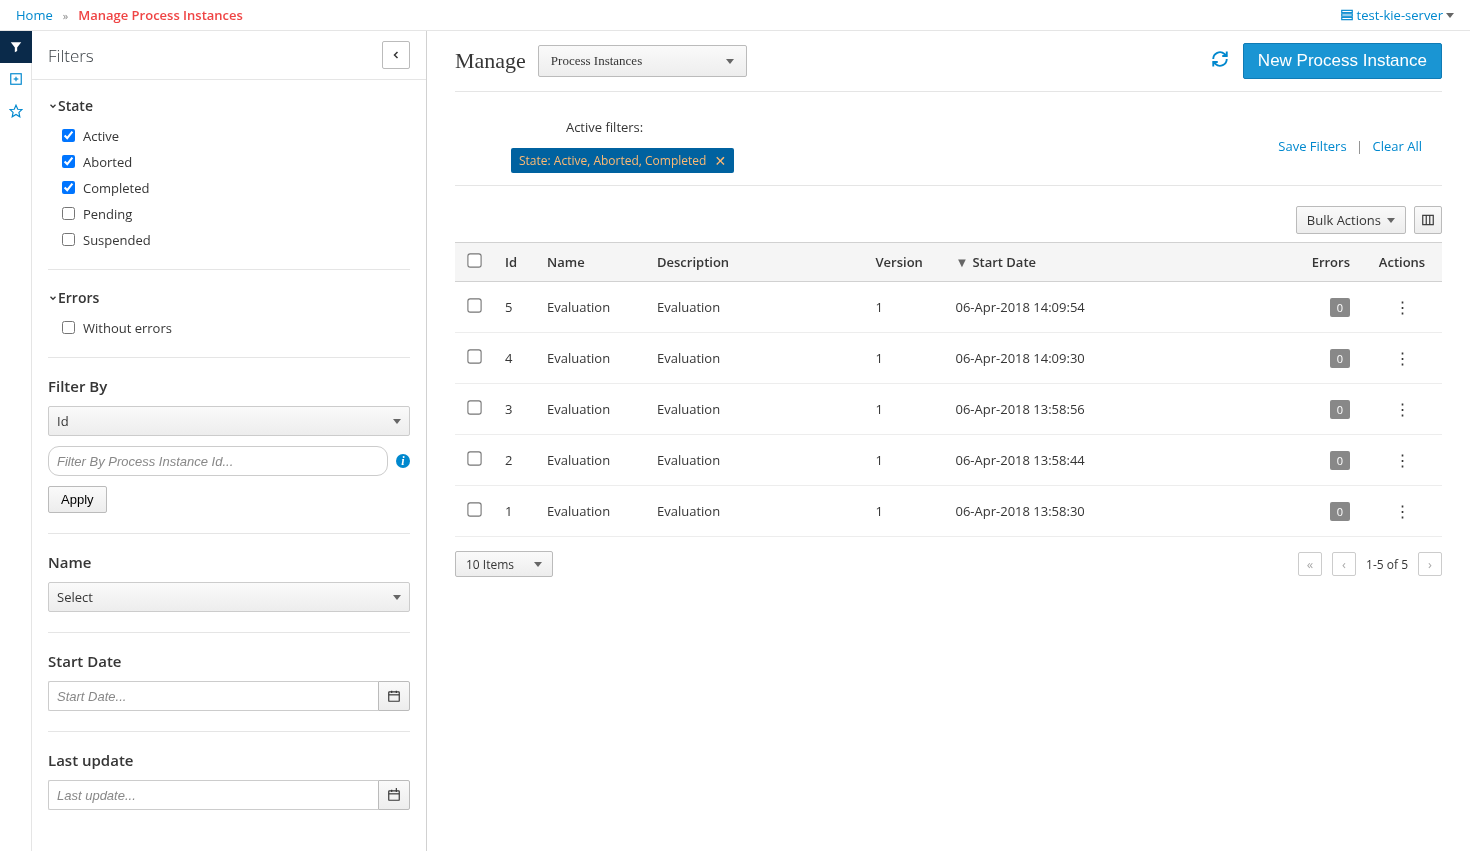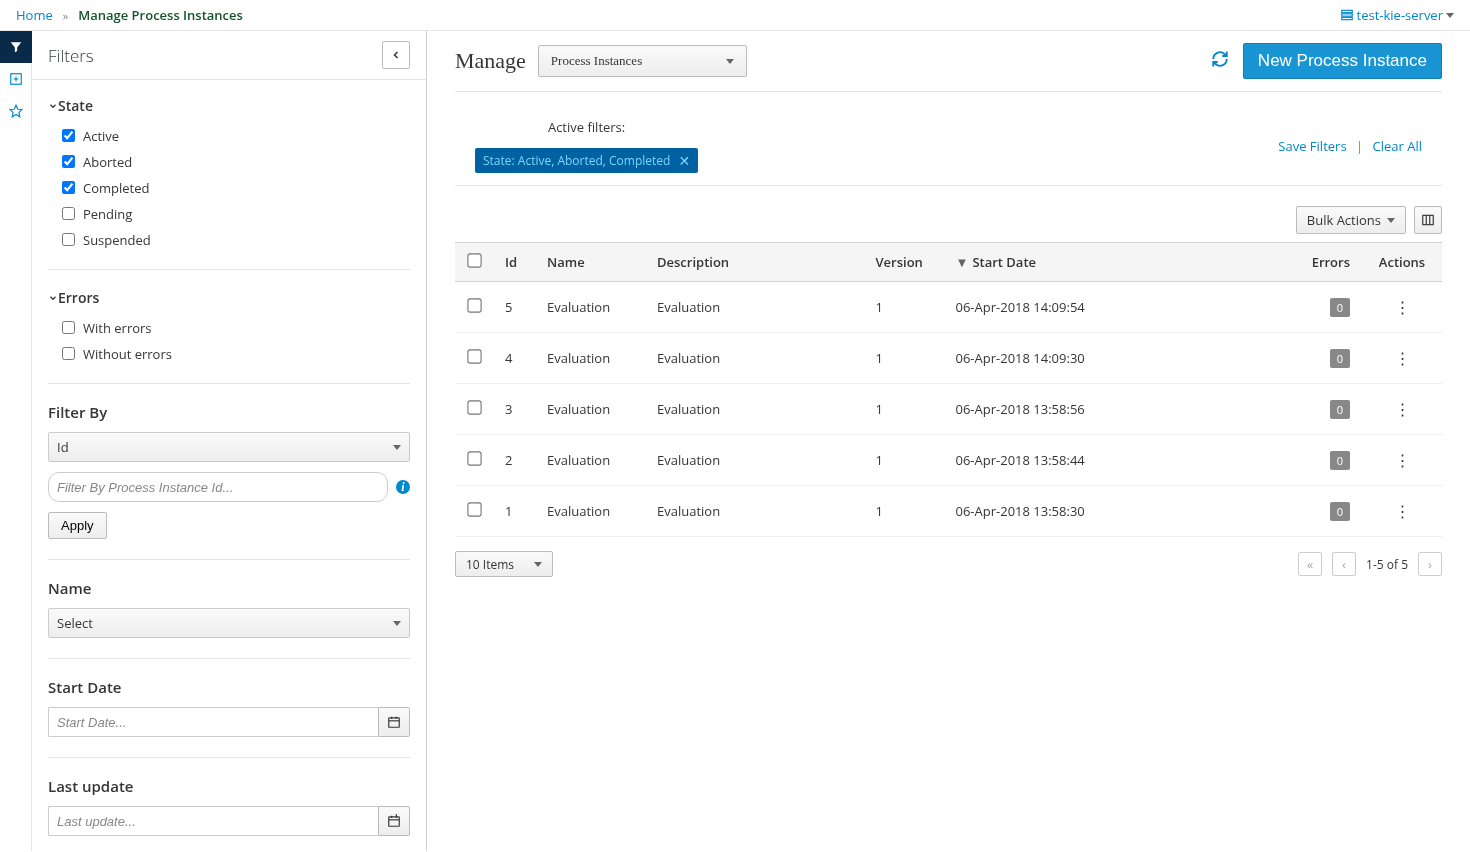--- a/index.html
+++ b/index.html
@@ -3,21 +3,21 @@
   <meta charset="utf-8">
   <style>
     * { box-sizing: border-box; margin: 0; padding: 0; }
     body { font-family: -apple-system, BlinkMacSystemFont, "Segoe UI", "Open Sans", Helvetica, Arial, sans-serif; font-size: 13px; color: #363636; background: #fff; }
     
     
     .breadcrumb-bar { display: flex; justify-content: space-between; align-items: center; padding: 6px 16px; border-bottom: 1px solid #e5e5e5; }
     .breadcrumb { display: flex; align-items: center; gap: 10px; }
     .breadcrumb a { color: #0088ce; text-decoration: none; }
     .breadcrumb .sep { color: #888; font-size: 11px; }
-    .breadcrumb .current { font-weight: 600; color: #14532d; }
+    .breadcrumb .current { font-weight: 600; color: #ef4444; }
     .server-selector { color: #0088ce; display: flex; align-items: center; gap: 3px; cursor: pointer; }
     
     
     .app { display: flex; height: calc(100vh - 32px); }
     .left-rail { width: 32px; background: #fff; border-right: 1px solid #e5e5e5; display: flex; flex-direction: column; align-items: center; padding-top: 0; }
     .left-rail .filter-toggle { width: 32px; height: 32px; background: #0a2a4a; color: #fff; display: flex; align-items: center; justify-content: center; cursor: pointer; }
     .left-rail .rail-icon { width: 32px; height: 32px; display: flex; align-items: center; justify-content: center; color: #0088ce; cursor: pointer; }
     .left-rail .rail-icon.star svg { stroke: #0088ce; fill: none; }
     
     
@@ -53,21 +53,21 @@
     .page-header-left h1 { font-size: 22px; font-weight: 400; }
     .manage-select { height: 32px; border: 1px solid #bbb; border-radius: 2px; background: linear-gradient(#fafafa,#ededed); padding: 0 12px; font-size: 13px; display: flex; align-items: center; justify-content: space-between; width: 209px; cursor: pointer; }
     .page-header-right { display: flex; align-items: center; gap: 14px; }
     .refresh-icon { color: #0088ce; cursor: pointer; }
     .primary-btn { background: #1a95d3; border: 1px solid #107bb5; color: #fff; padding: 7px 14px; border-radius: 2px; font-size: 17px; cursor: pointer; }
     .header-divider { border: 0; border-top: 1px solid #e5e5e5; margin-bottom: 14px; }
     
     .active-filters-bar { display: flex; justify-content: space-between; align-items: center; padding: 12px 20px; }
     .active-filters-left { display: flex; align-items: center; gap: 12px; flex-direction: column; }
     .active-filters-label { font-size: 13px; color: #363636; }
-    .filter-chip { background: #0062a0; color: #7dd3fc; padding: 4px 8px; border-radius: 2px; font-size: 12px; display: flex; align-items: center; gap: 8px; }
+    .filter-chip { background: #0062a0; color: #fdba74; padding: 4px 8px; border-radius: 2px; font-size: 12px; display: flex; align-items: center; gap: 8px; margin-left: 36px; }
     .filter-chip .close { cursor: pointer; font-size: 14px; line-height: 1; }
     .filter-actions { font-size: 13px; }
     .filter-actions a { color: #0088ce; text-decoration: none; cursor: pointer; }
     .filter-actions .sep2 { color: #888; margin: 0 6px; }
     
     .toolbar { display: flex; justify-content: flex-end; gap: 8px; margin: 20px 0 8px 0; }
     .bulk-btn, .col-btn { height: 28px; border: 1px solid #bbb; border-radius: 2px; background: linear-gradient(#fafafa,#ededed); padding: 0 10px; display: flex; align-items: center; gap: 6px; cursor: pointer; font-size: 13px; }
     .col-btn { width: 28px; justify-content: center; padding: 0; }
     
     
@@ -168,21 +168,20 @@
       <hr class="section-divider">
 
       <div class="filter-section">
         <h3>
           <svg width="10" height="10" viewBox="0 0 24 24" fill="none" stroke="#363636" stroke-width="3">
               <polyline points="6 9 12 15 18 9"></polyline>
             </svg>
           <span>Errors</span>
         </h3>
         <div class="options">
-          <label><input type="checkbox" style=""><span>With errors</span></label>
           <label><input type="checkbox" style=""><span>Without errors</span></label>
         </div>
       </div>
 
       <hr class="section-divider">
 
       <div class="filter-section">
         <div class="filter-label">Filter By</div>
         <div class="select-wrap">
           <div class="select-input">

